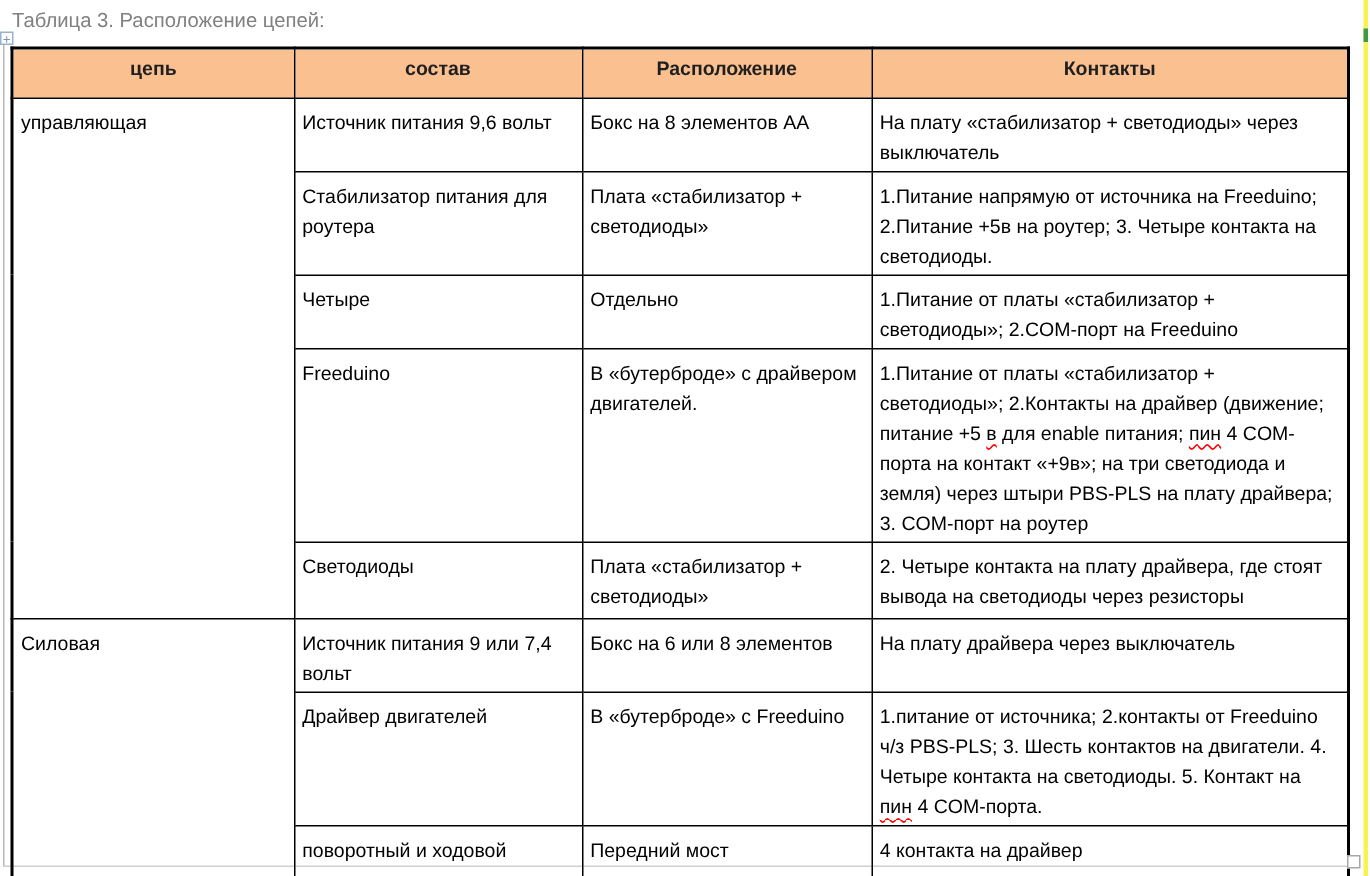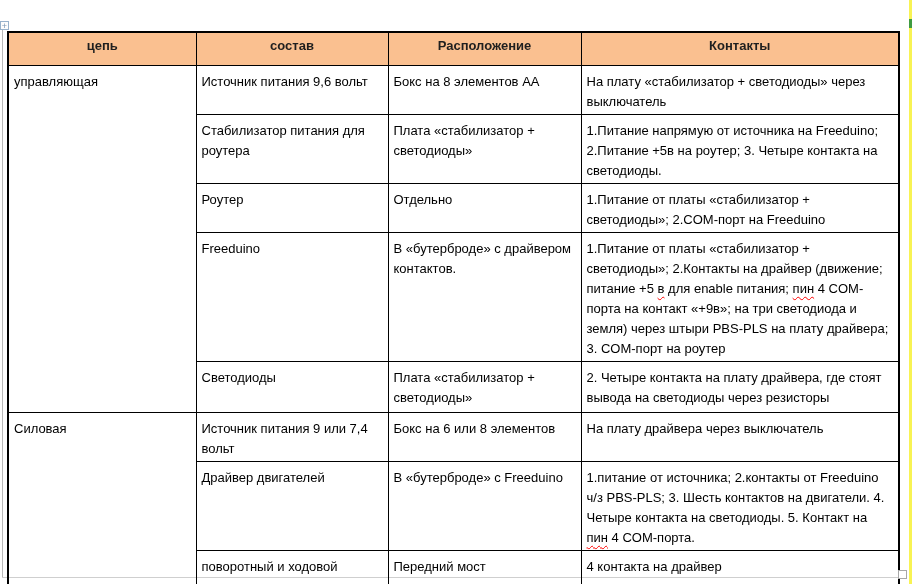--- a/index.html
+++ b/index.html
@@ -42,20 +42,21 @@
   .resize-handle{
     position:absolute;left:898px;top:570px;width:7px;height:7px;
     border:1px solid #a8a8a8;background:#fff;box-sizing:content-box;cursor:nwse-resize;
   }
 </style>
 </head>
 <body>
 
 <div id="screen">
 
+  <div class="caption">Таблица 3. Расположение цепей:</div>
 
   <div class="move-handle">+</div>
 
   <div class="boundary-left"></div>
   <div class="boundary-bottom"></div>
 
   <table class="doc">
     <colgroup>
       <col style="width:188px">
         <col style="width:192px">
@@ -75,27 +76,27 @@
       <td>Источник питания 9,6 вольт</td>
       <td>Бокс на 8 элементов АА</td>
       <td>На плату «стабилизатор + светодиоды» через выключатель</td>
     </tr>
     <tr style="height:62px">
       <td>Стабилизатор питания для роутера</td>
       <td>Плата «стабилизатор + светодиоды»</td>
       <td>1.Питание напрямую от источника на Freeduino; 2.Питание +5в на роутер; 3. Четыре контакта на светодиоды.</td>
     </tr>
     <tr style="height:47px">
-      <td>Роутер</td>
+      <td>Четыре</td>
       <td>Отдельно</td>
       <td>1.Питание от платы «стабилизатор + светодиоды»; 2.COM-порт на Freeduino</td>
     </tr>
     <tr style="height:95px">
       <td>Freeduino</td>
-      <td>В «бутерброде» с драйвером контактов.</td>
+      <td>В «бутерброде» с драйвером двигателей.</td>
       <td>
         <span>1.Питание от платы «стабилизатор + светодиоды»; 2.Контакты на драйвер (движение; питание +5 </span><span class="sq">в</span><span> для enable питания; </span><span class="sq">пин</span><span> 4 COM-порта на контакт «+9в»; на три светодиода и земля) через штыри PBS-PLS на плату драйвера; 3. COM-порт на роутер</span>
       </td>
     </tr>
     <tr style="height:51px">
       <td>Светодиоды</td>
       <td>Плата «стабилизатор + светодиоды»</td>
       <td>2. Четыре контакта на плату драйвера, где стоят вывода на светодиоды через резисторы</td>
     </tr>
 

